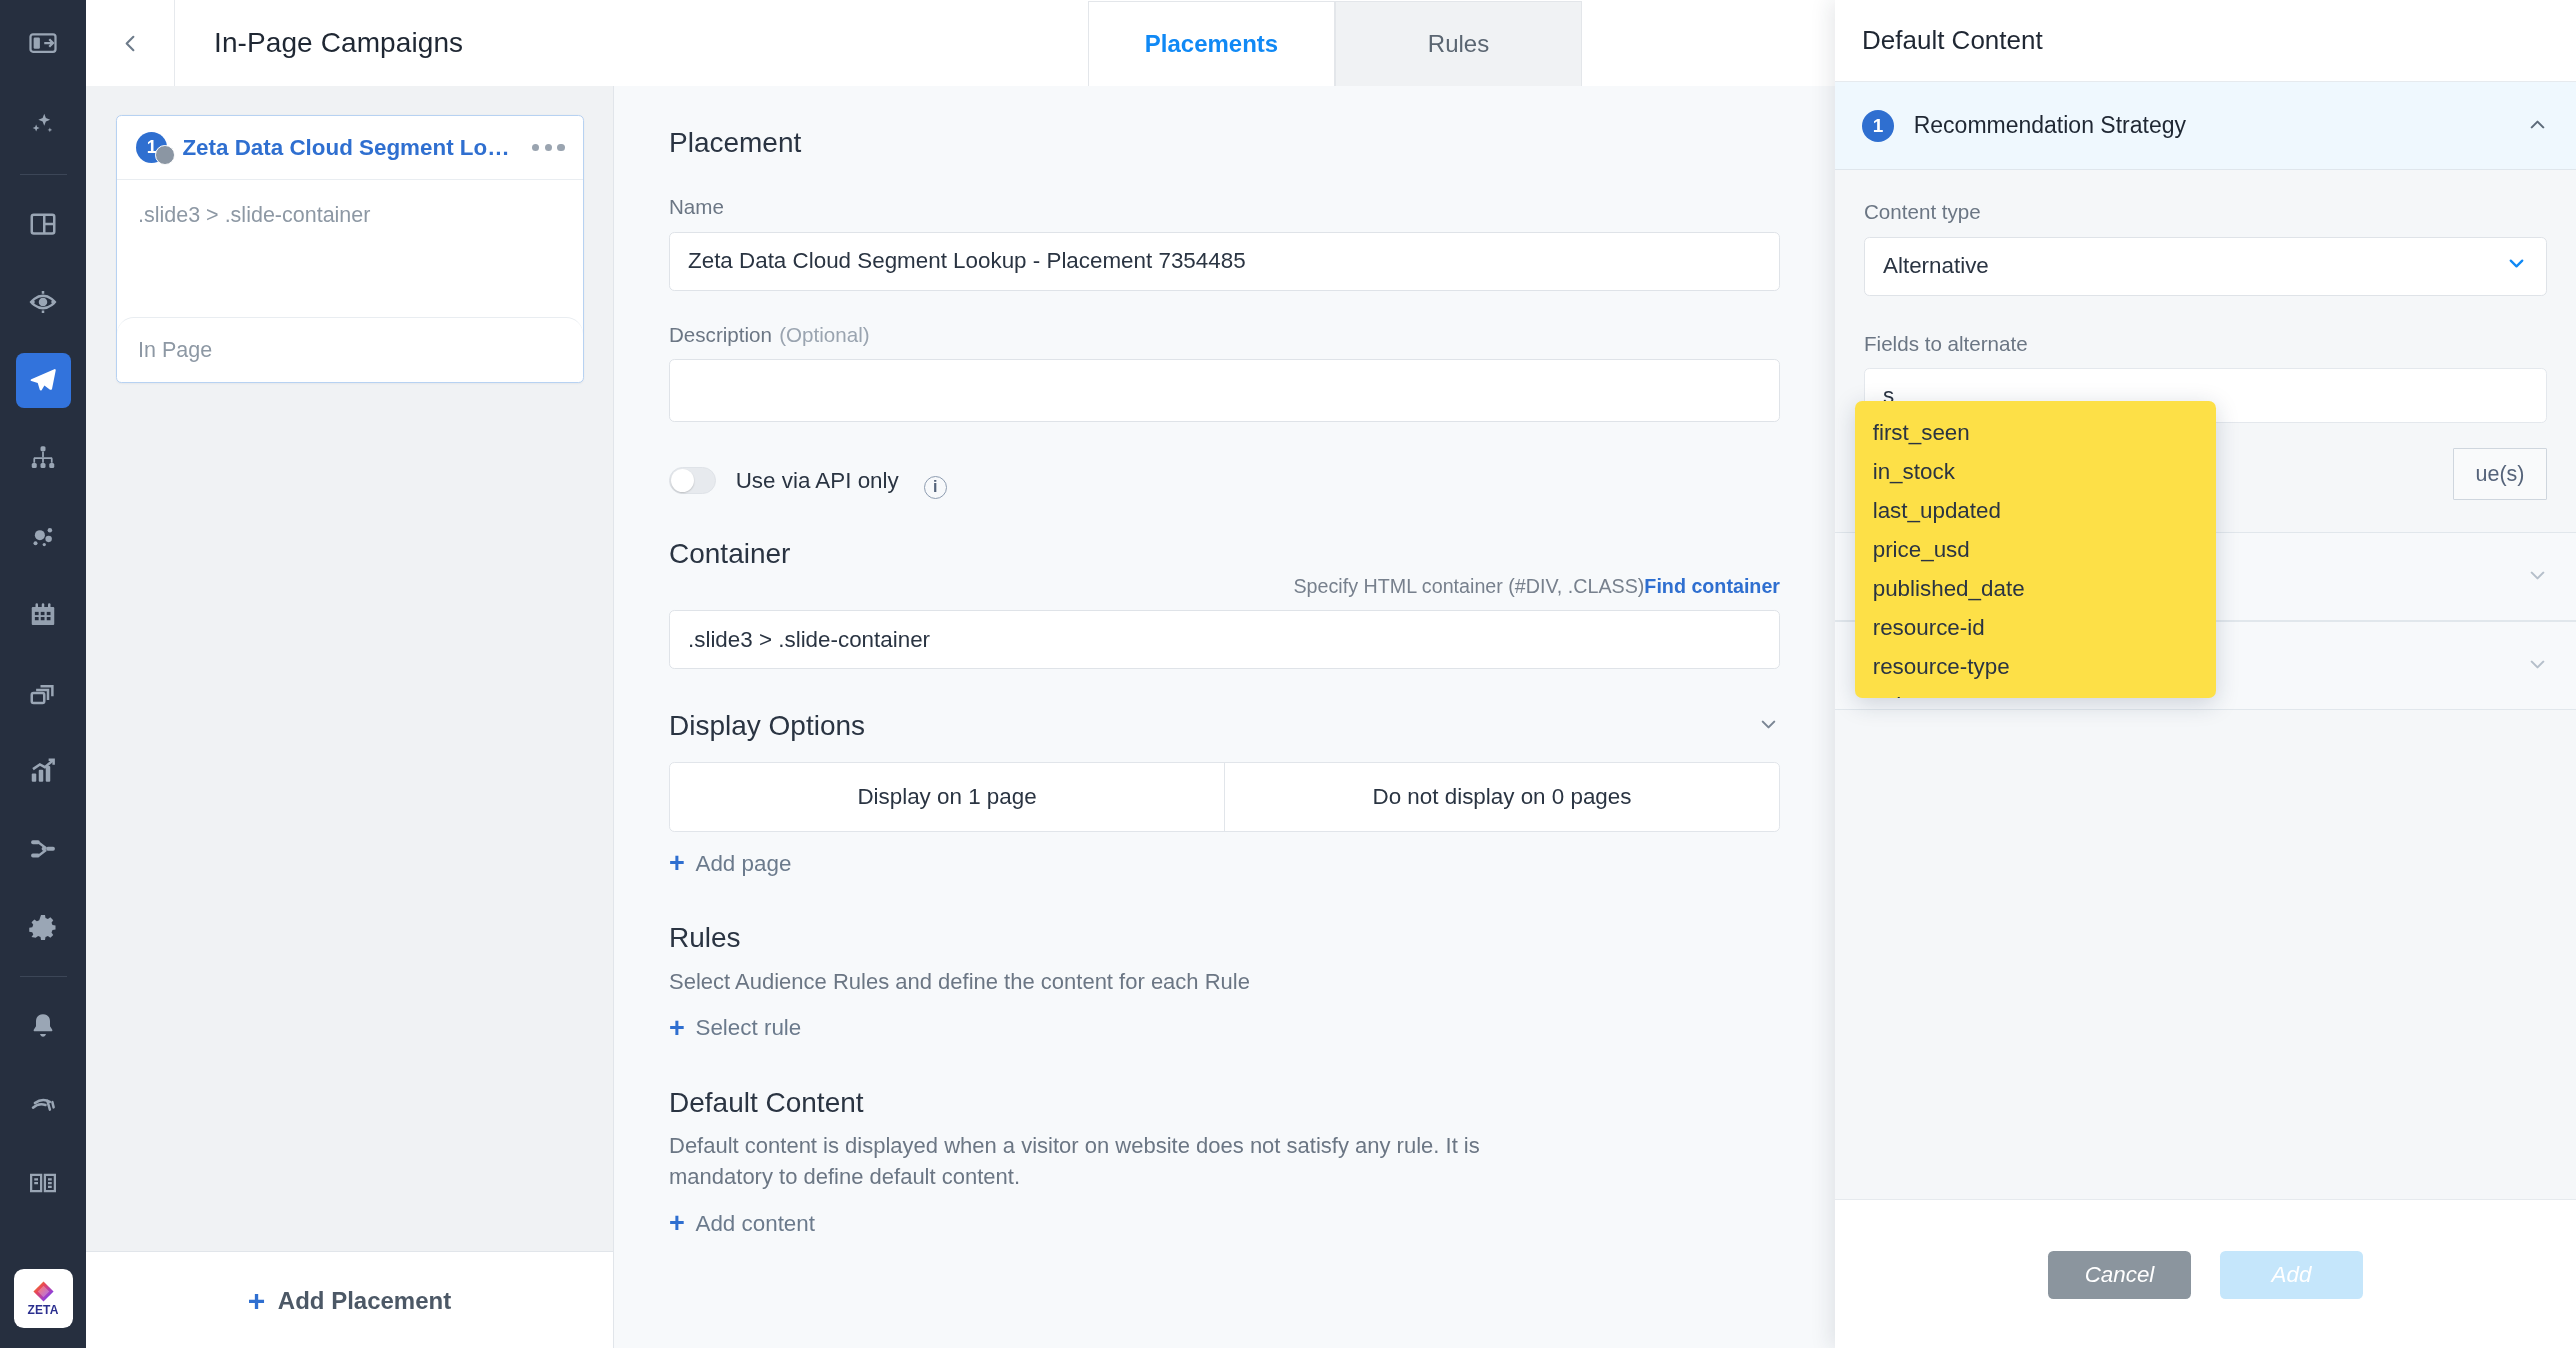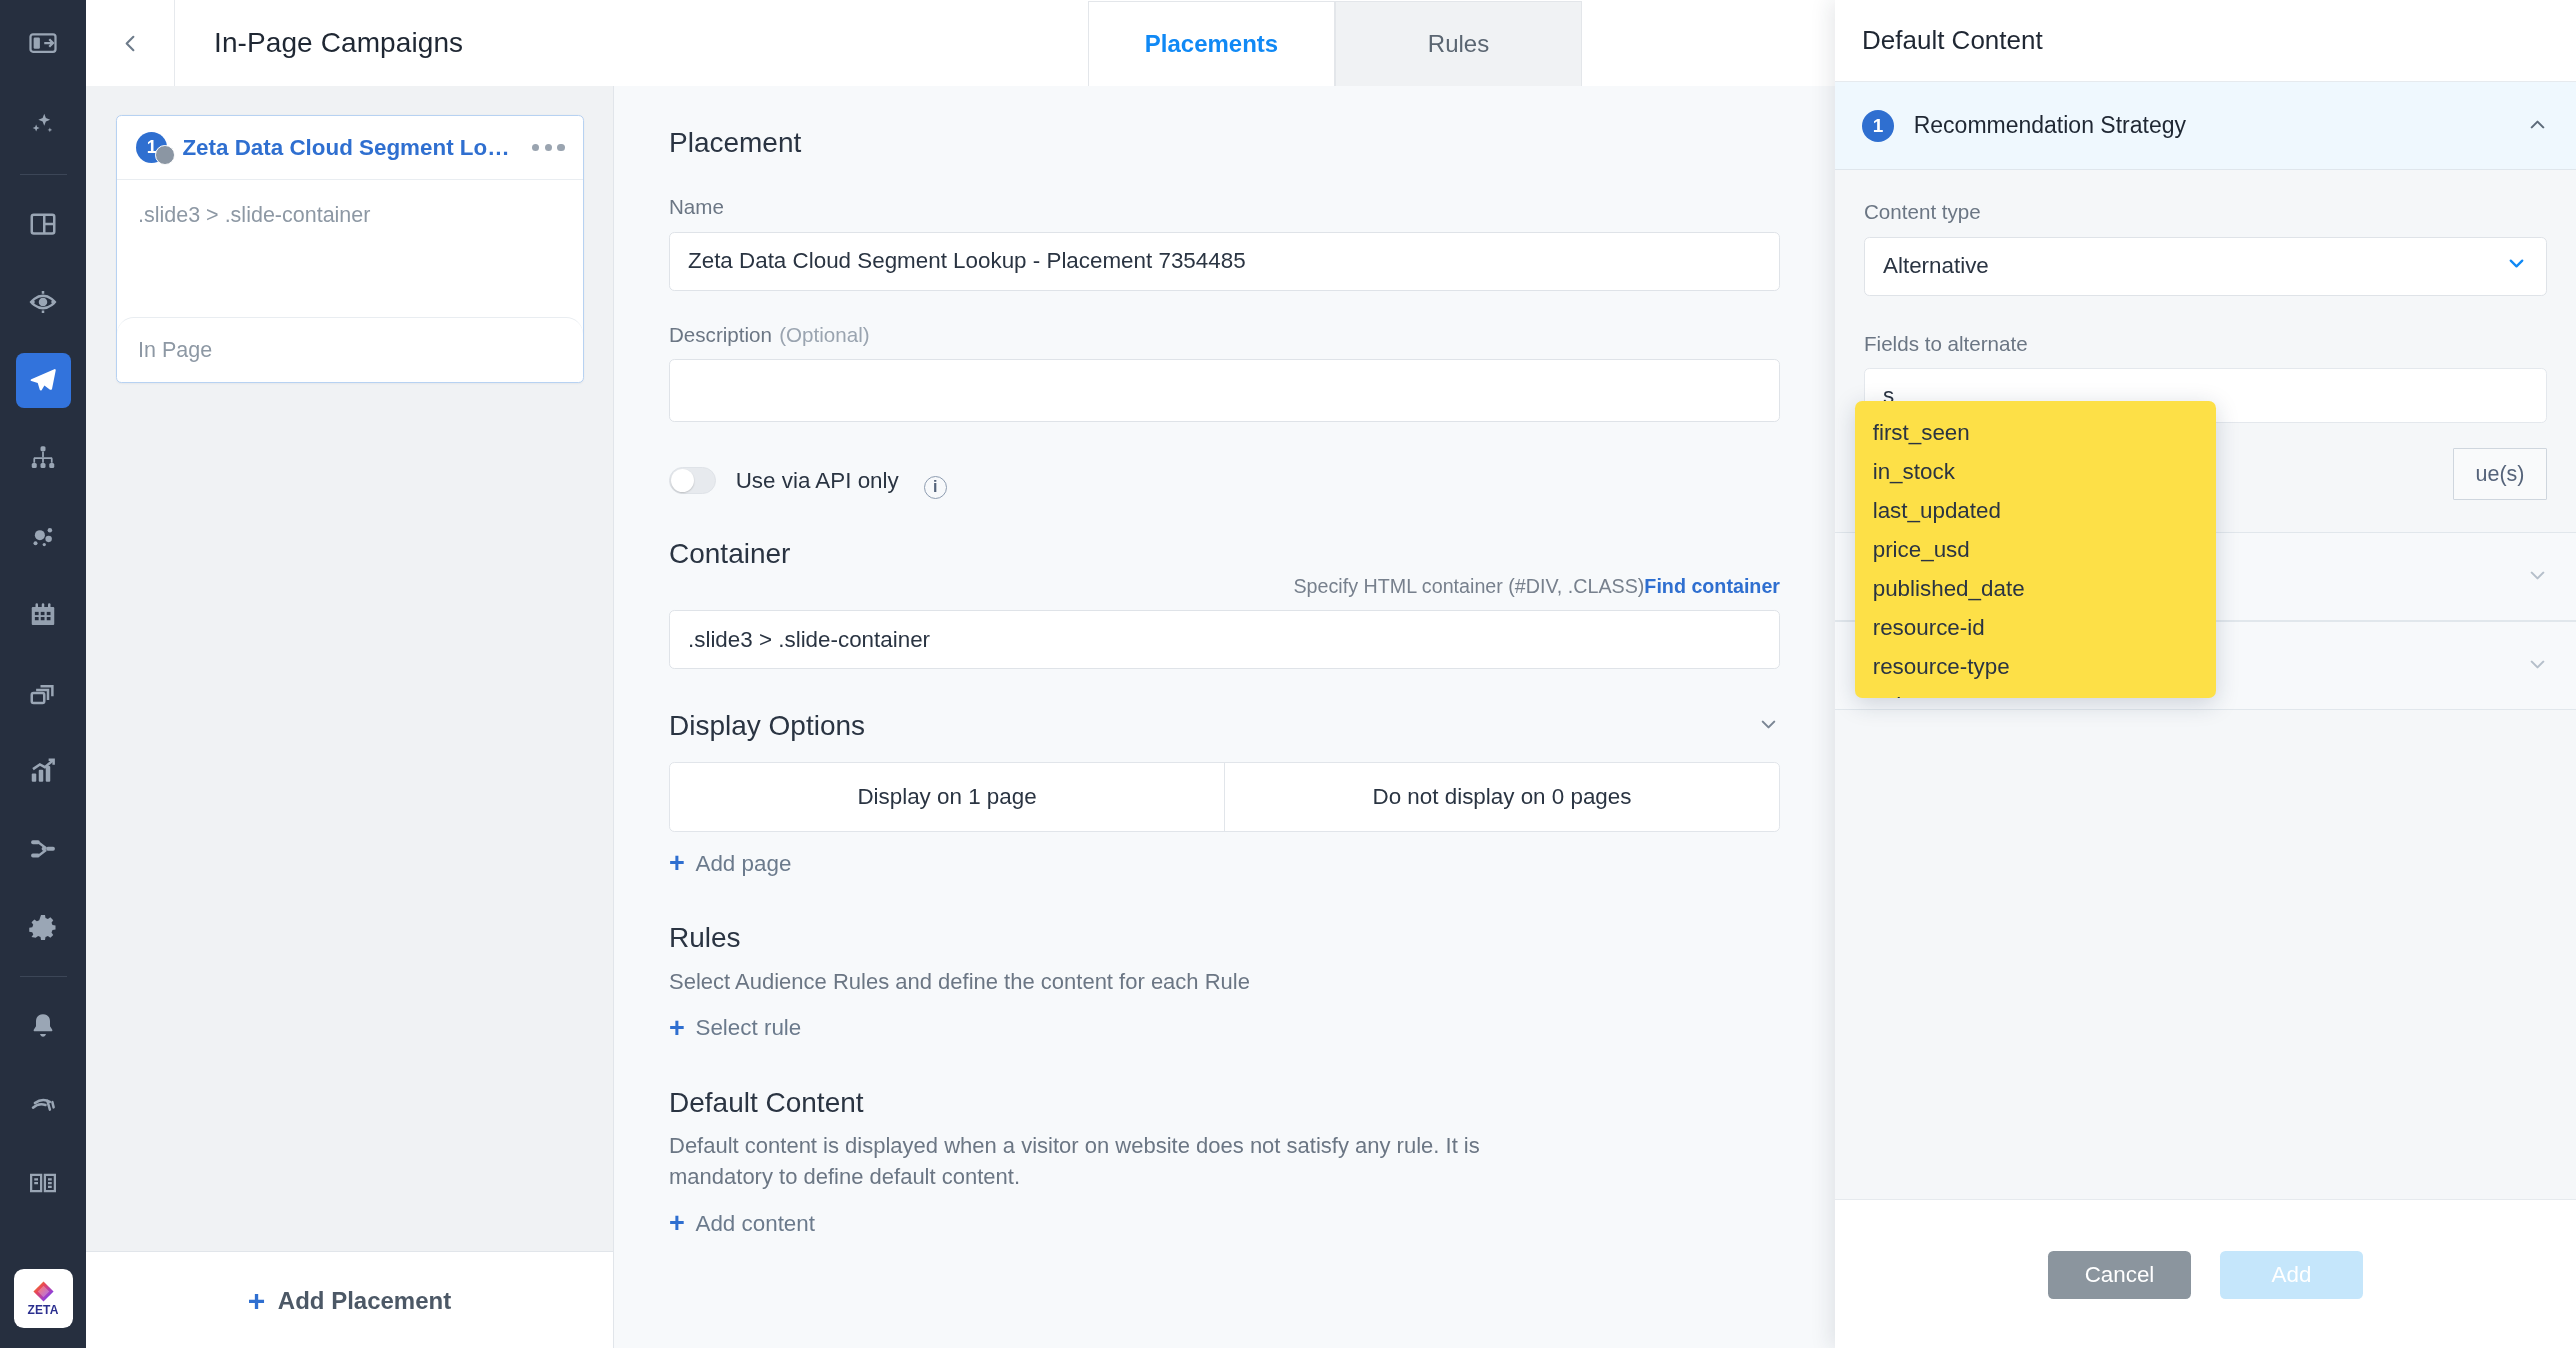--- a/index.html
+++ b/index.html
@@ -215,21 +215,21 @@
   
   .ddmenu {
     position: absolute; left: 19.7px; top: 231px; width: 361px; height: 297px;
     background: #fde047; border-radius: 7.2px; box-shadow: 0 5.4px 23px rgba(20,40,70,.18);
     overflow: hidden; z-index: 20;
   }
   .dd-inner { padding: 12.5px 0 0 0; }
   .dd-opt { height: 39px; display:flex; align-items:center; padding: 0 18px; font-size: 22.4px; color: #2a3442; }
   .drawer-foot {
     height: 150px; background: #ffffff; border-top: 0.9px solid #e6eaee;
-    display: flex; align-items: center; justify-content: center; gap: 29px;
+    display: flex; align-items: center; justify-content: center; gap: 29px; font-style: italic;
   }
   .btn { height: 48px; min-width: 143px; border-radius: 5.4px; display: flex; align-items: center; justify-content: center; font-size: 22.4px; }
   .btn-cancel { background: #8b959e; color: #ffffff; }
   .btn-add { background: #c5e6fb; color: #ffffff; }
 </style>
 </head>
 <body>
 
 <div class="app">
 

